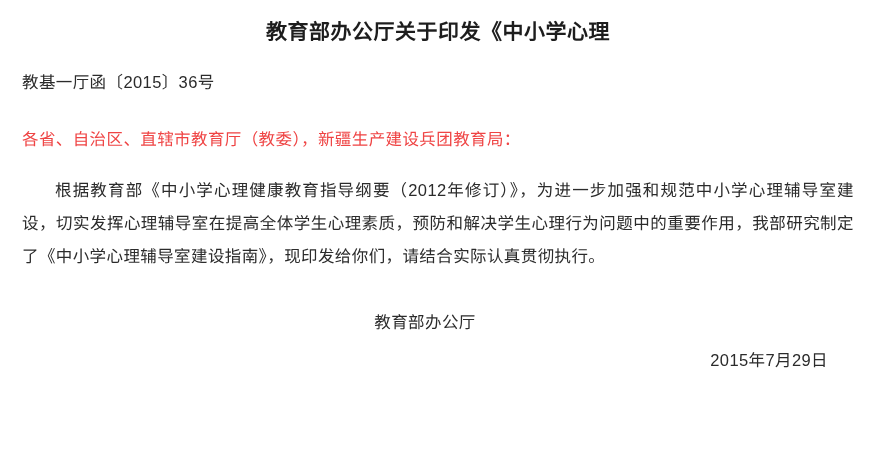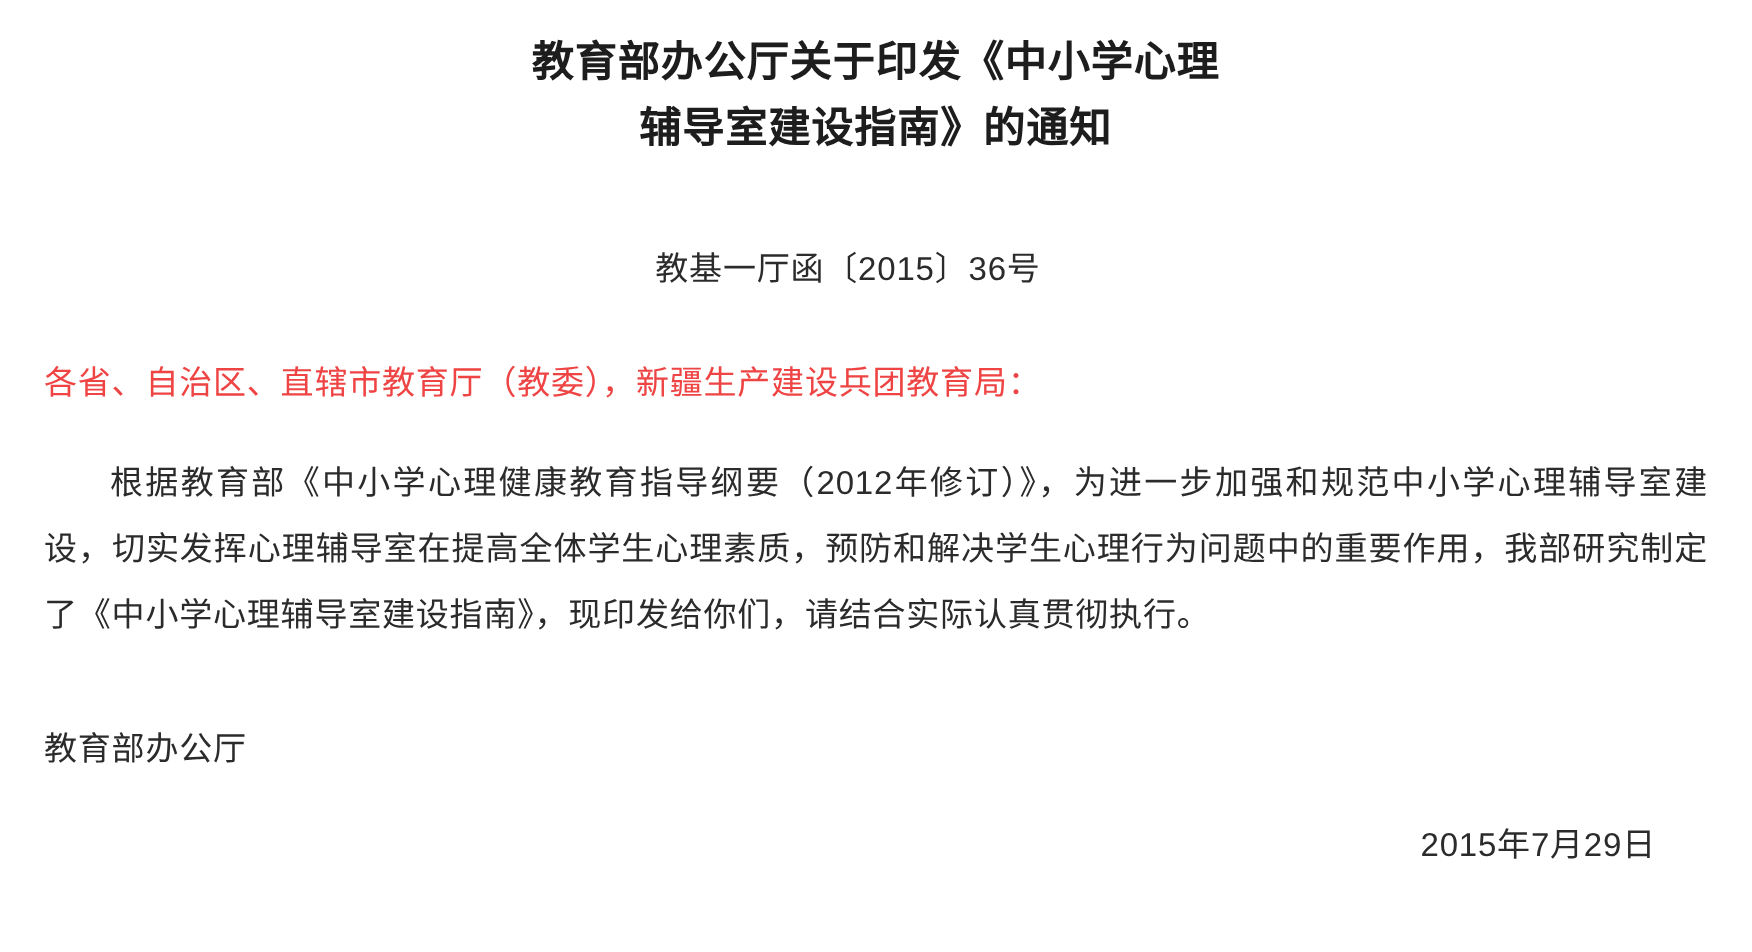--- a/index.html
+++ b/index.html
@@ -29,22 +29,22 @@
     font-size: 21px;
     font-weight: bold;
     line-height: 1.55;
     letter-spacing: 0.5px;
     color: #1d1d1d;
   }
   .doc-title .title-line {
     display: block;
   }
   .doc-number {
-    margin-top: 40px;
-    text-align: center;
+    margin-top: 20px;
+    text-align: left;
     padding-right: 28px;
     font-size: 16.5px;
     letter-spacing: 0.4px;
     color: #2b2b2b;
   }
   .addressee {
     margin-top: 33px;
     font-size: 16.5px;
     letter-spacing: 0.4px;
     color: #ef4444;
@@ -54,43 +54,42 @@
     font-size: 16.5px;
     line-height: 2.0;
     letter-spacing: 0.4px;
     text-align: justify;
     text-justify: inter-ideograph;
     text-indent: 2em;
     color: #2b2b2b;
   }
   .signature {
     margin-top: 36px;
-    text-align: left;
+    text-align: center;
     padding-right: 26px;
     font-size: 16.5px;
     letter-spacing: 0.4px;
     color: #2b2b2b;
   }
   .date {
-    margin-top: 24px;
+    margin-top: 14px;
     text-align: right;
     padding-right: 26px;
     font-size: 16.5px;
     letter-spacing: 0.4px;
     color: #2b2b2b;
   }
 </style>
 </head>
 <body>
 
 <div class="page">
 
   <h1 class="doc-title">
     <span class="title-line">教育部办公厅关于印发《中小学心理</span>
-    <span class="title-line">辅导室建设指南》的通知</span>
   </h1>
 
   <div class="doc-number">教基一厅函〔2015〕36号</div>
 
   <div class="addressee">各省、自治区、直辖市教育厅（教委），新疆生产建设兵团教育局：</div>
 
   <p class="body-para">根据教育部《中小学心理健康教育指导纲要（2012年修订）》，为进一步加强和规范中小学心理辅导室建设，切实发挥心理辅导室在提高全体学生心理素质，预防和解决学生心理行为问题中的重要作用，我部研究制定了《中小学心理辅导室建设指南》，现印发给你们，请结合实际认真贯彻执行。</p>
 
   <div class="signature">教育部办公厅</div>
 

